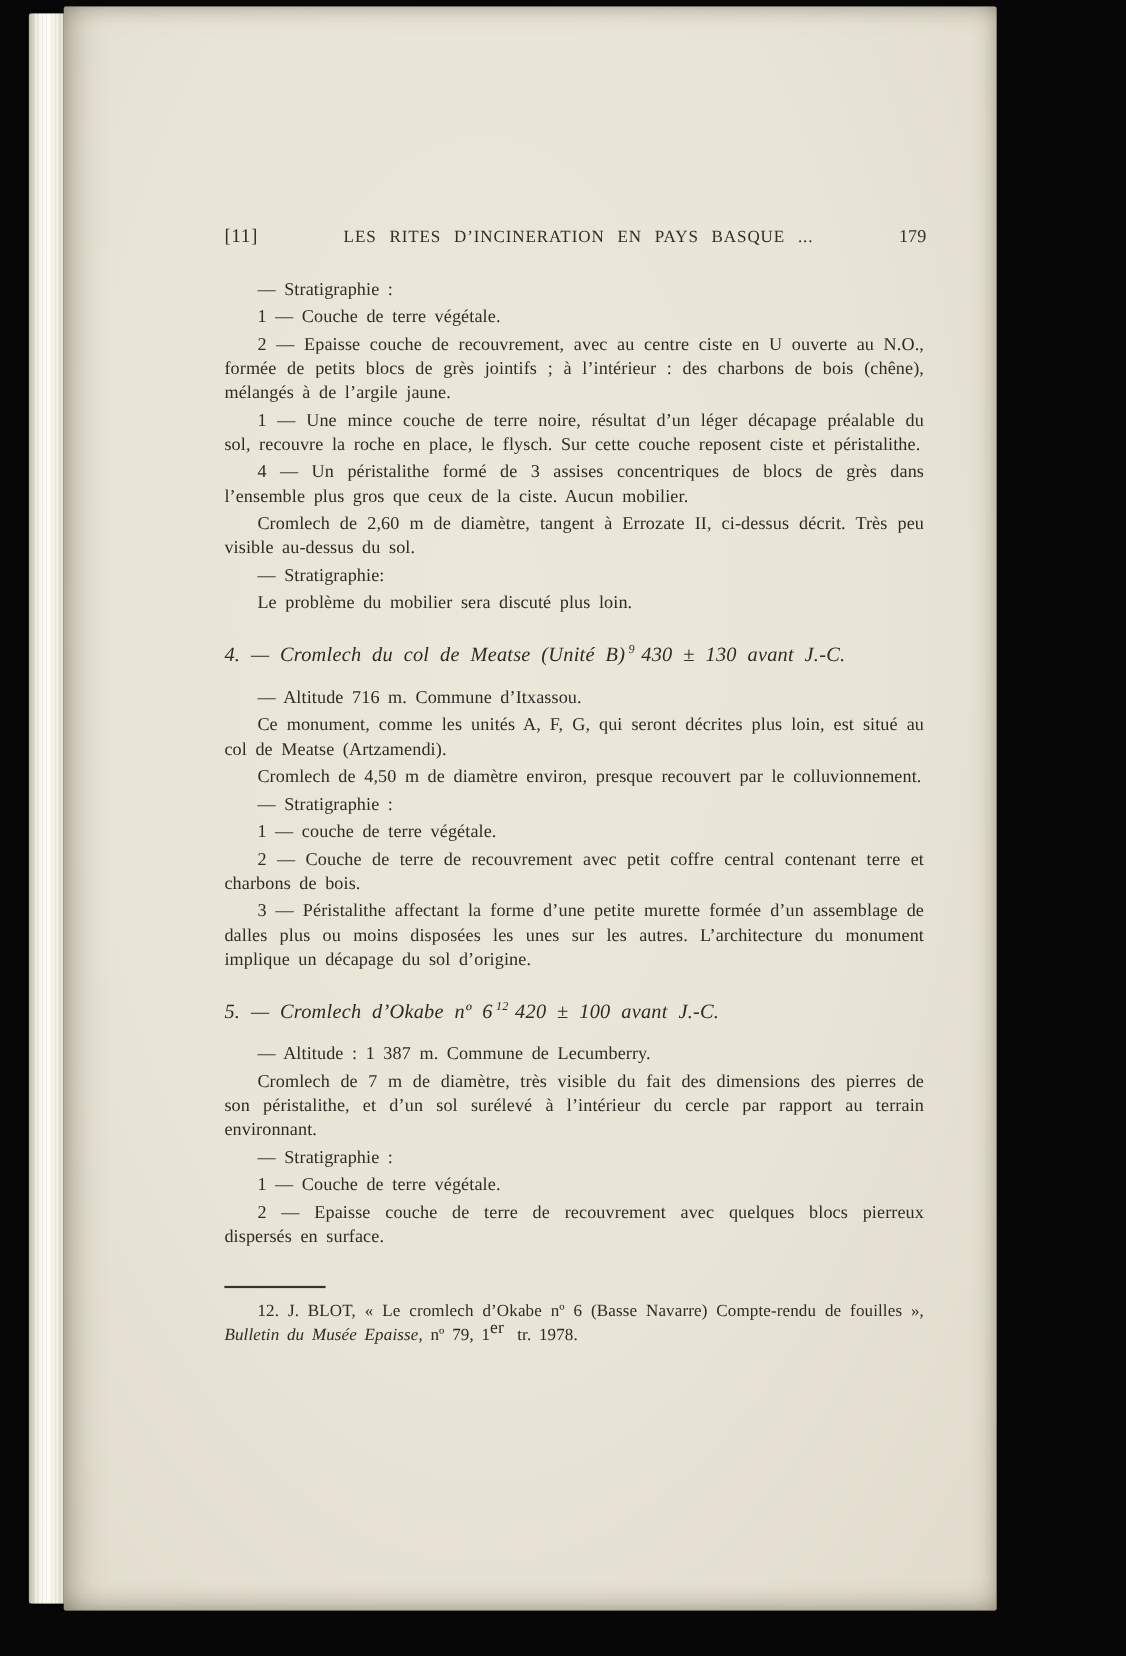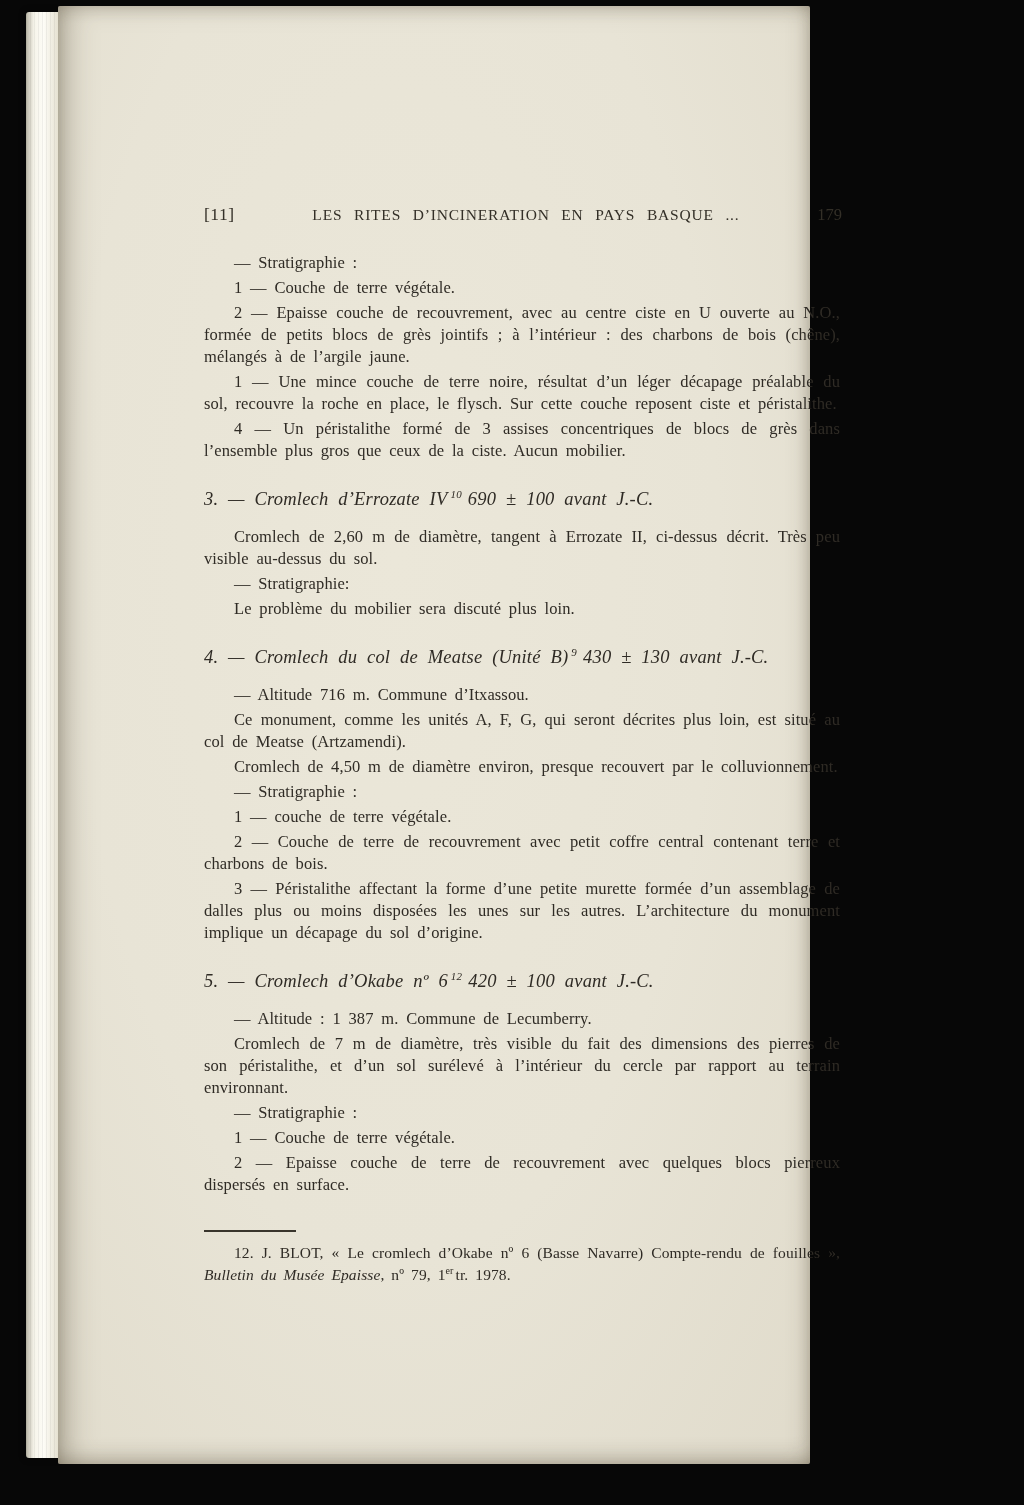--- a/index.html
+++ b/index.html
@@ -16,21 +16,21 @@
   .book-edge {
     position:absolute; left:26px; top:12px; width:32px; height:1446px;
     border-radius:3px 0 0 3px;
     background:
       repeating-linear-gradient(90deg, rgba(0,0,0,0.05) 0 1px, transparent 1px 4px),
       linear-gradient(90deg,#b9b5a6 0%, #f6f4ea 25%, #fdfcf6 55%, #e6e2d2 100%);
     box-shadow: 0 0 6px rgba(0,0,0,0.6);
   }
 
   .page {
-    position:absolute; left:58px; top:6px; width:752px; height:1458px;
+    position:absolute; left:58px; top:6px; width:848px; height:1458px;
     background: radial-gradient(ellipse at 45% 38%, #ebe7d9 0%, #e8e4d6 55%, #e0dbcb 100%);
     box-shadow:
       inset 16px 0 34px -14px rgba(70,60,40,0.5),
       inset -10px 0 24px -12px rgba(70,60,40,0.38),
       inset 0 -12px 26px -14px rgba(70,60,40,0.32),
       inset 0 10px 20px -14px rgba(70,60,40,0.25);
     border-radius:2px;
   }
 
   .running-head {
@@ -71,21 +71,21 @@
   .footnote-rule {
     width:92px; height:2px;
     background:#39352c;
     margin:0 0 10px 0;
   }
   .footnote {
     font-size:15.5px; line-height:22px;
     text-indent:30px; text-align:justify;
     word-spacing:3px;
   }
-  .footnote sup { font-size:10px; line-height:0; margin-right:2px; }
+  .footnote sup { font-size:16px; line-height:0; margin-right:12px; }
 </style>
 </head>
 <body>
 
 <div class="scan">
   <div class="book-edge"></div>
 
   <div class="page">
 
     <div class="running-head">
@@ -95,21 +95,20 @@
     </div>
 
     <div class="text-block">
 
       <p class="para">— Stratigraphie :</p>
       <p class="para">1 — Couche de terre végétale.</p>
       <p class="para">2 — Epaisse couche de recouvrement, avec au centre ciste en U ouverte au N.O., formée de petits blocs de grès jointifs ; à l’intérieur : des charbons de bois (chêne), mélangés à de l’argile jaune.</p>
       <p class="para">1 — Une mince couche de terre noire, résultat d’un léger décapage préalable du sol, recouvre la roche en place, le flysch. Sur cette couche reposent ciste et péristalithe.</p>
       <p class="para">4 — Un péristalithe formé de 3 assises concentriques de blocs de grès dans l’ensemble plus gros que ceux de la ciste. Aucun mobilier.</p>
 
-      <h2 class="section-heading"><span>3. — Cromlech d’Errozate IV</span><sup>10</sup><span>690 ± 100 avant J.-C.</span></h2>
       <p class="para">Cromlech de 2,60 m de diamètre, tangent à Errozate II, ci-dessus décrit. Très peu visible au-dessus du sol.</p>
       <p class="para">— Stratigraphie:</p>
       <p class="para">Le problème du mobilier sera discuté plus loin.</p>
 
       <h2 class="section-heading"><span>4. — Cromlech du col de Meatse (Unité B)</span><sup>9</sup><span>430 ± 130 avant J.-C.</span></h2>
       <p class="para">— Altitude 716 m. Commune d’Itxassou.</p>
       <p class="para">Ce monument, comme les unités A, F, G, qui seront décrites plus loin, est situé au col de Meatse (Artzamendi).</p>
       <p class="para">Cromlech de 4,50 m de diamètre environ, presque recouvert par le colluvionnement.</p>
       <p class="para">— Stratigraphie :</p>
       <p class="para">1 — couche de terre végétale.</p>

